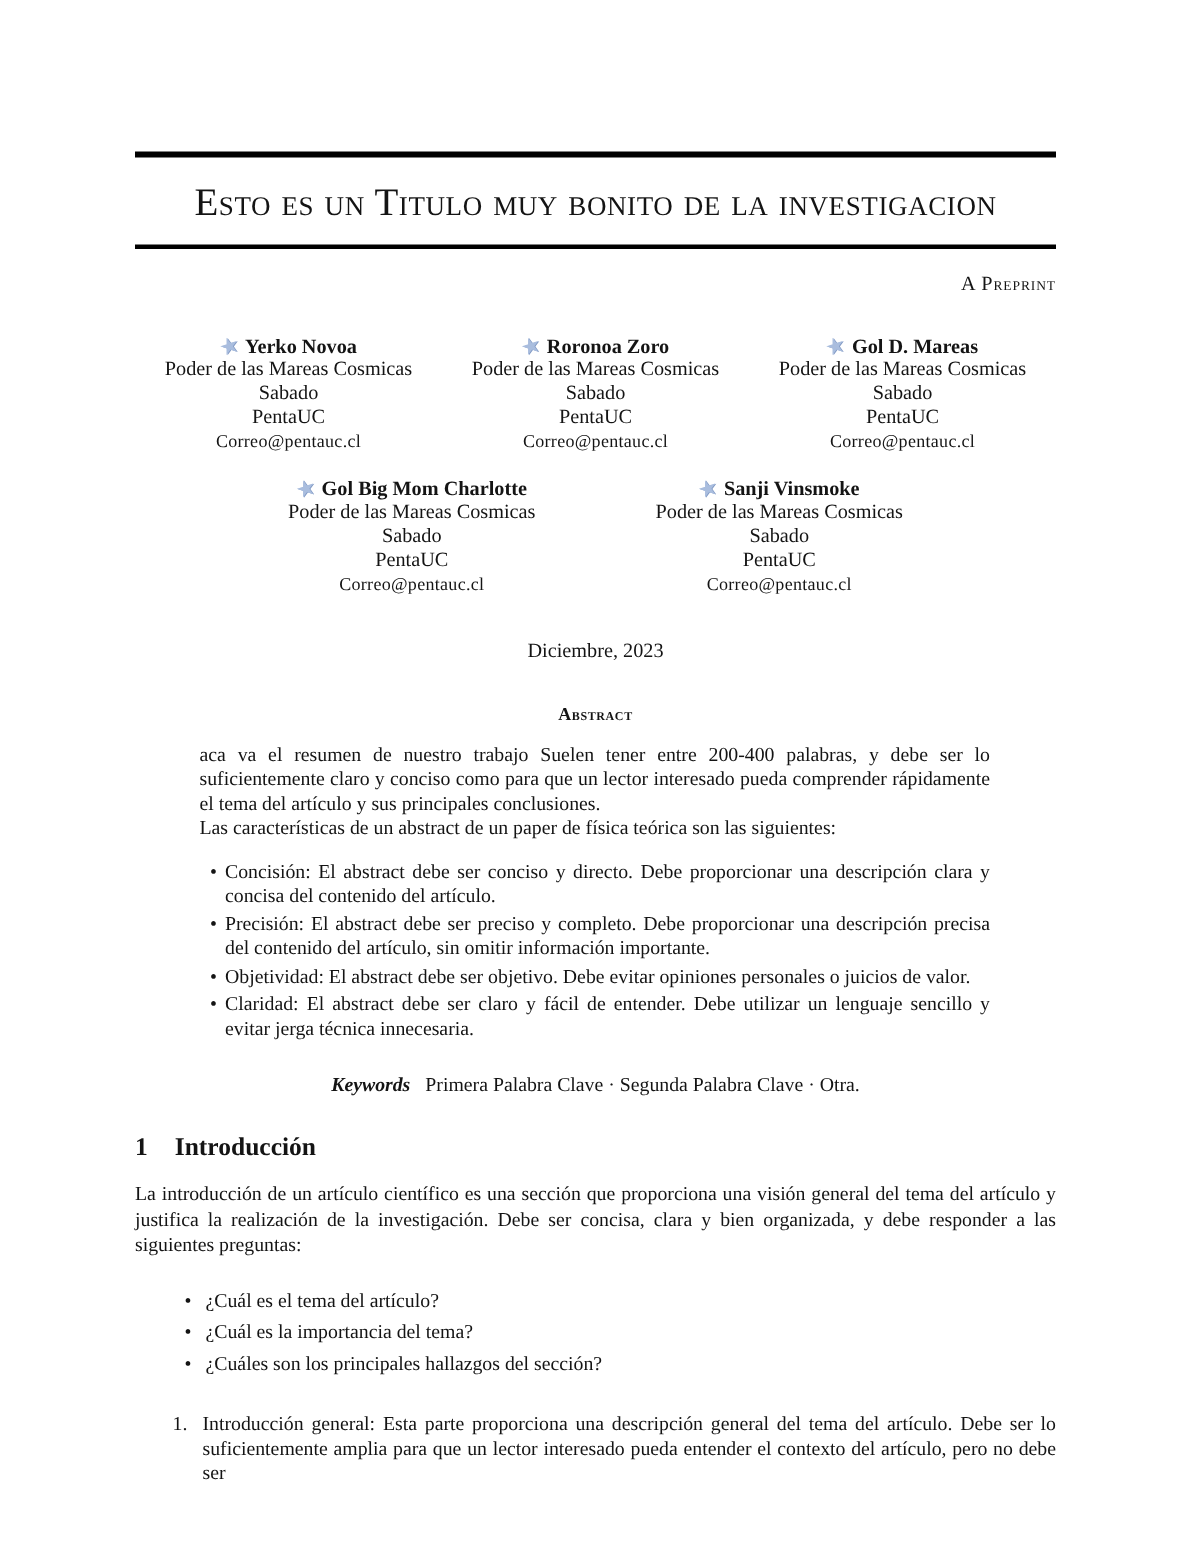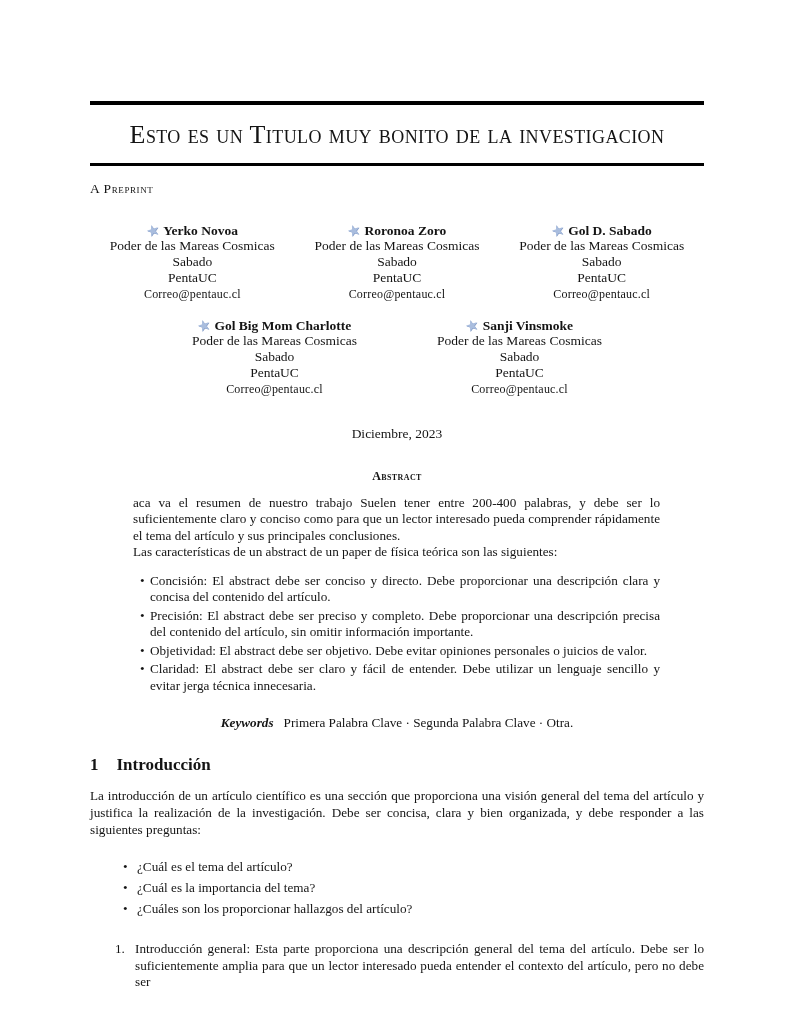--- a/index.html
+++ b/index.html
@@ -19,21 +19,21 @@
   .title{
     font-variant:small-caps;
     font-weight:400;
     font-size:26px;
     text-align:center;
     margin:15px 10px 13px 10px;
     letter-spacing:.4px;
   }
   .preprint{
     font-variant:small-caps;
-    text-align:left;
+    text-align:right;
     font-size:13.5px;
     letter-spacing:.6px;
     margin-top:15px;
   }
   .authors-row{display:flex;margin-top:26px;}
   .authors-row.row2{margin-top:17px;padding:0 62px;}
   .author{flex:1;text-align:center;font-size:13.5px;line-height:1.17;}
   .author .name-line{font-weight:bold;}
   .star{
     display:inline-block;
@@ -106,21 +106,21 @@
         <div class="name-line">
           <span class="star">★</span><span>Roronoa Zoro</span>
         </div>
         <div>Poder de las Mareas Cosmicas</div>
         <div>Sabado</div>
         <div>PentaUC</div>
         <div class="email">Correo@pentauc.cl</div>
       </div>
       <div class="author">
         <div class="name-line">
-          <span class="star">★</span><span>Gol D. Sabado</span>
+          <span class="star">★</span><span>Gol D. Mareas</span>
         </div>
         <div>Poder de las Mareas Cosmicas</div>
         <div>Sabado</div>
         <div>PentaUC</div>
         <div class="email">Correo@pentauc.cl</div>
       </div>
     </div>
 
     <div class="authors-row row2">
       <div class="author">
@@ -185,21 +185,21 @@
       <li>
         <span class="marker">•</span>
         <span class="li-text">¿Cuál es el tema del artículo?</span>
       </li>
       <li>
         <span class="marker">•</span>
         <span class="li-text">¿Cuál es la importancia del tema?</span>
       </li>
       <li>
         <span class="marker">•</span>
-        <span class="li-text">¿Cuáles son los proporcionar hallazgos del artículo?</span>
+        <span class="li-text">¿Cuáles son los principales hallazgos del sección?</span>
       </li>
     </ul>
 
 
     <ol class="nlist">
       <li>
         <span class="n-marker">1.</span>
         <span class="li-text">Introducción general: Esta parte proporciona una descripción general del tema del artículo. Debe ser lo suficientemente amplia para que un lector interesado pueda entender el contexto del artículo, pero no debe ser</span>
       </li>
     </ol>

